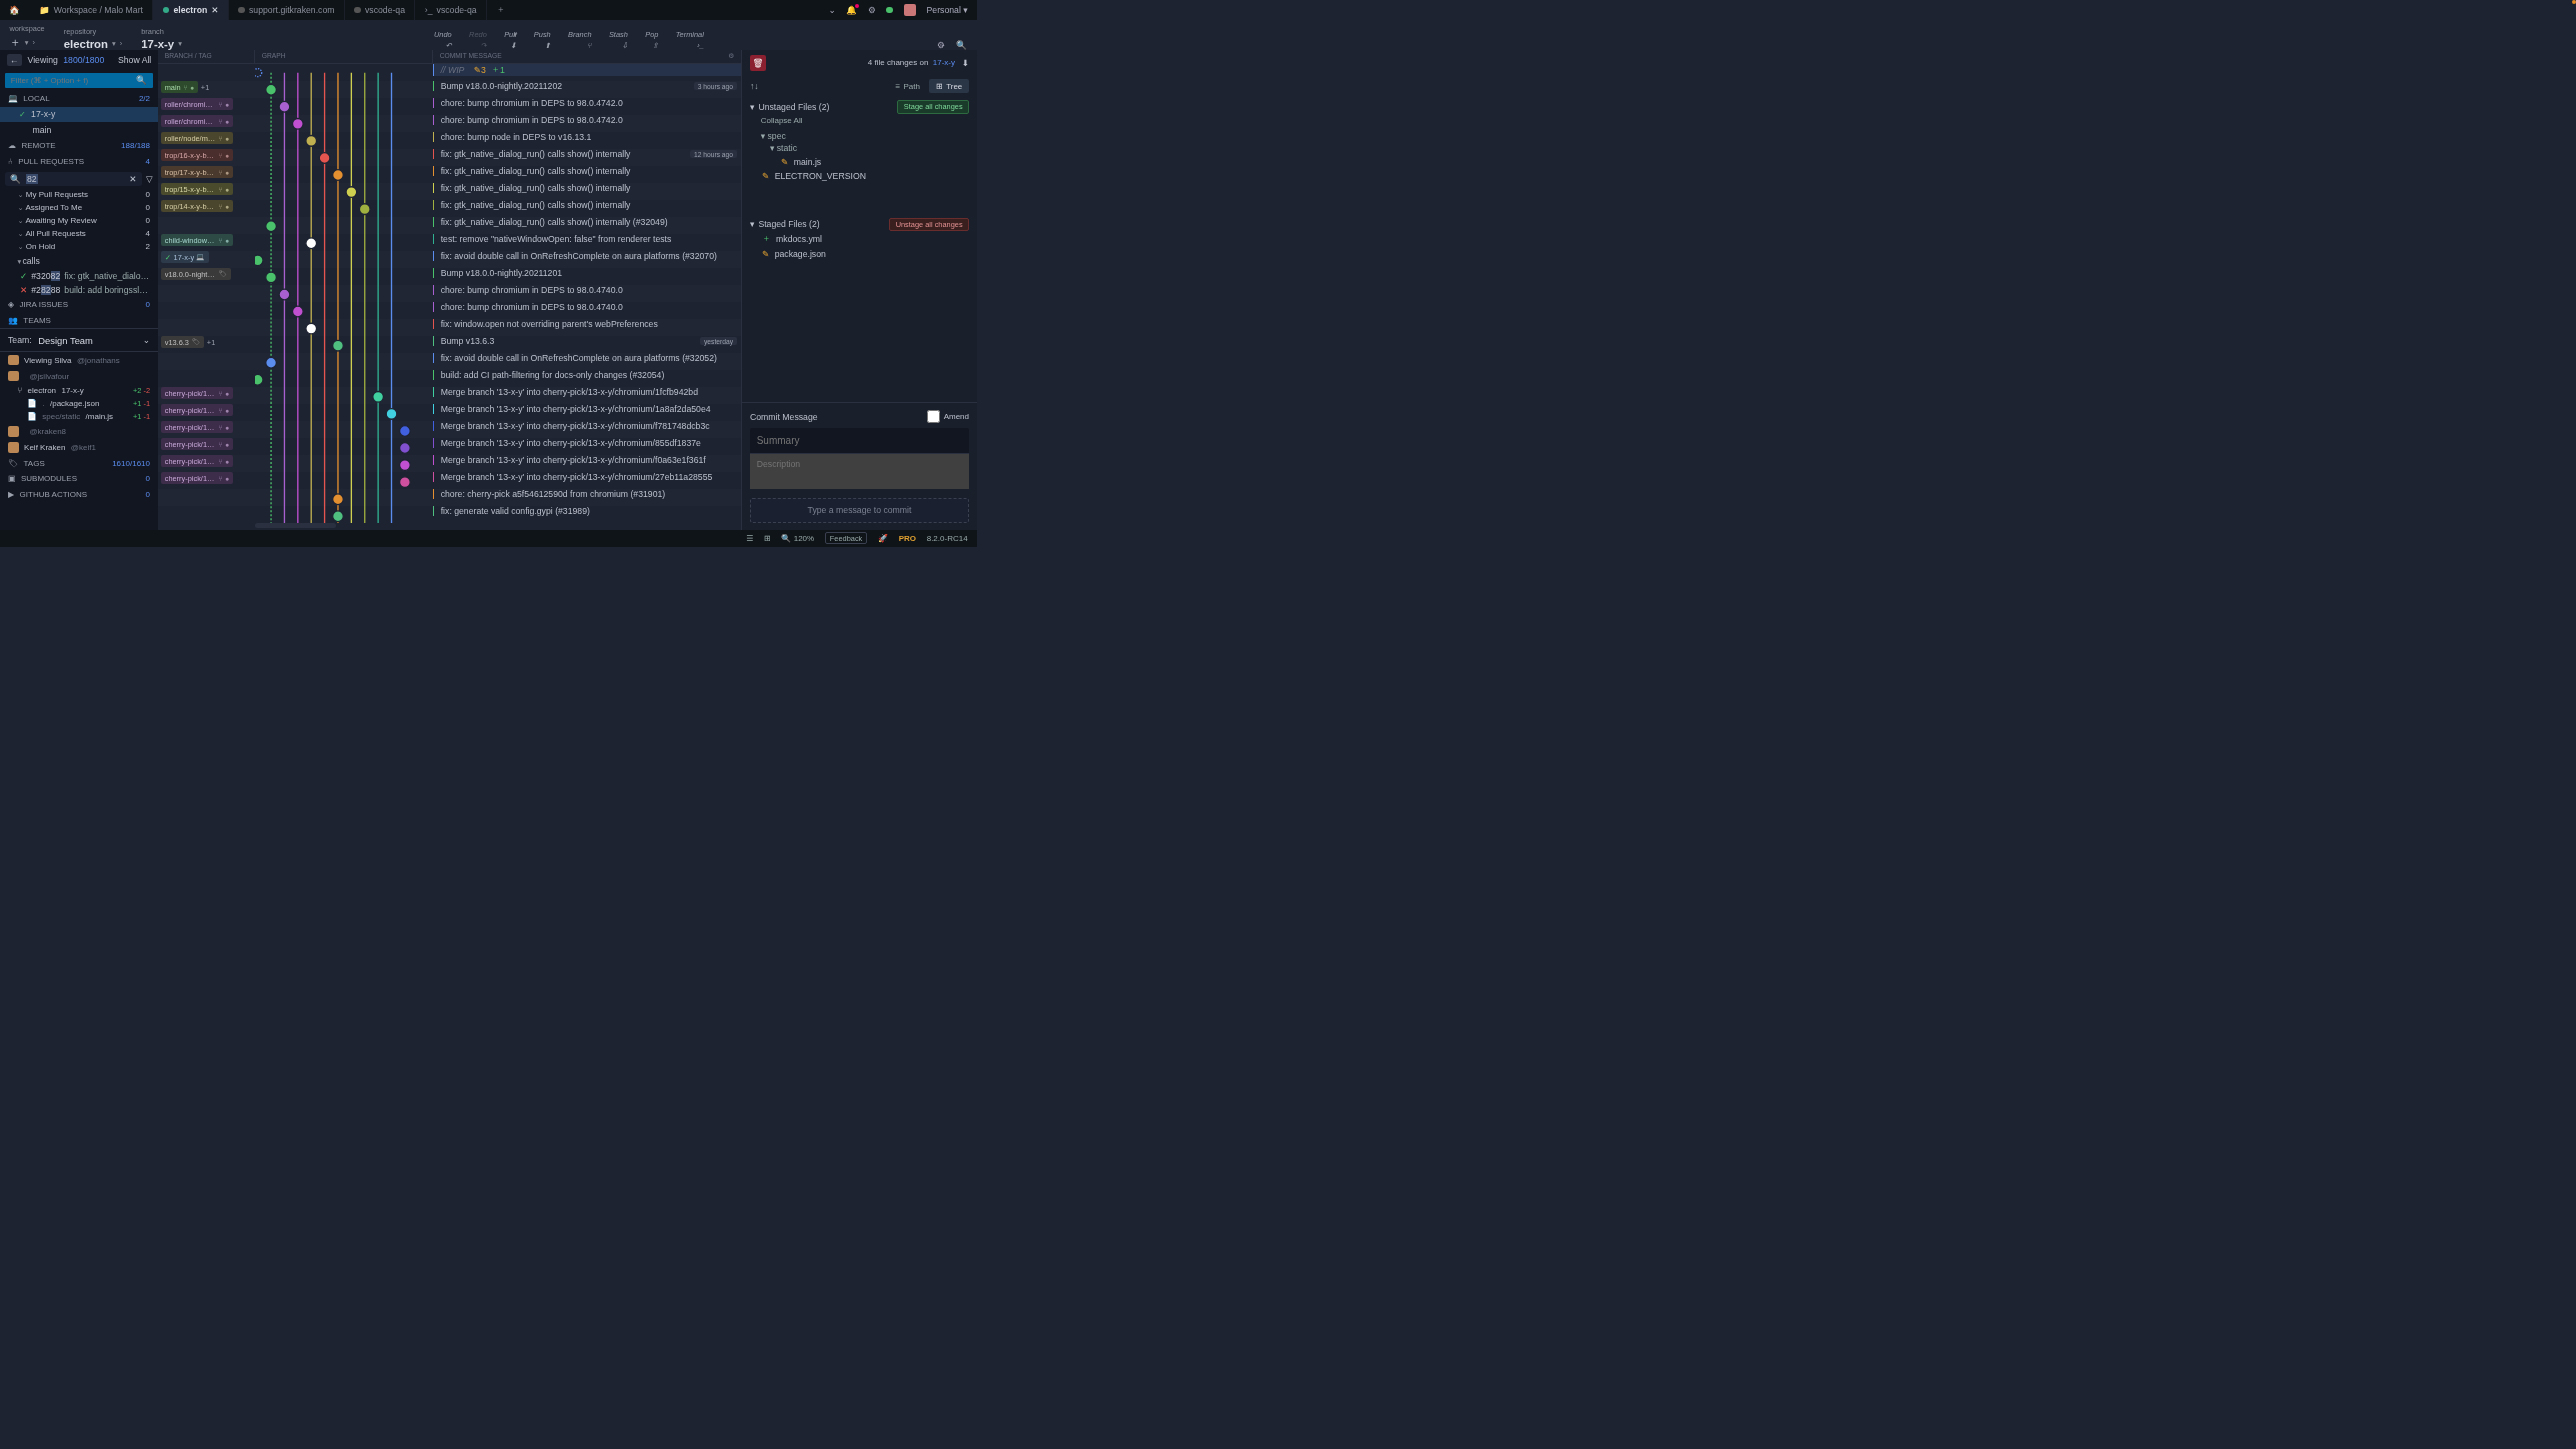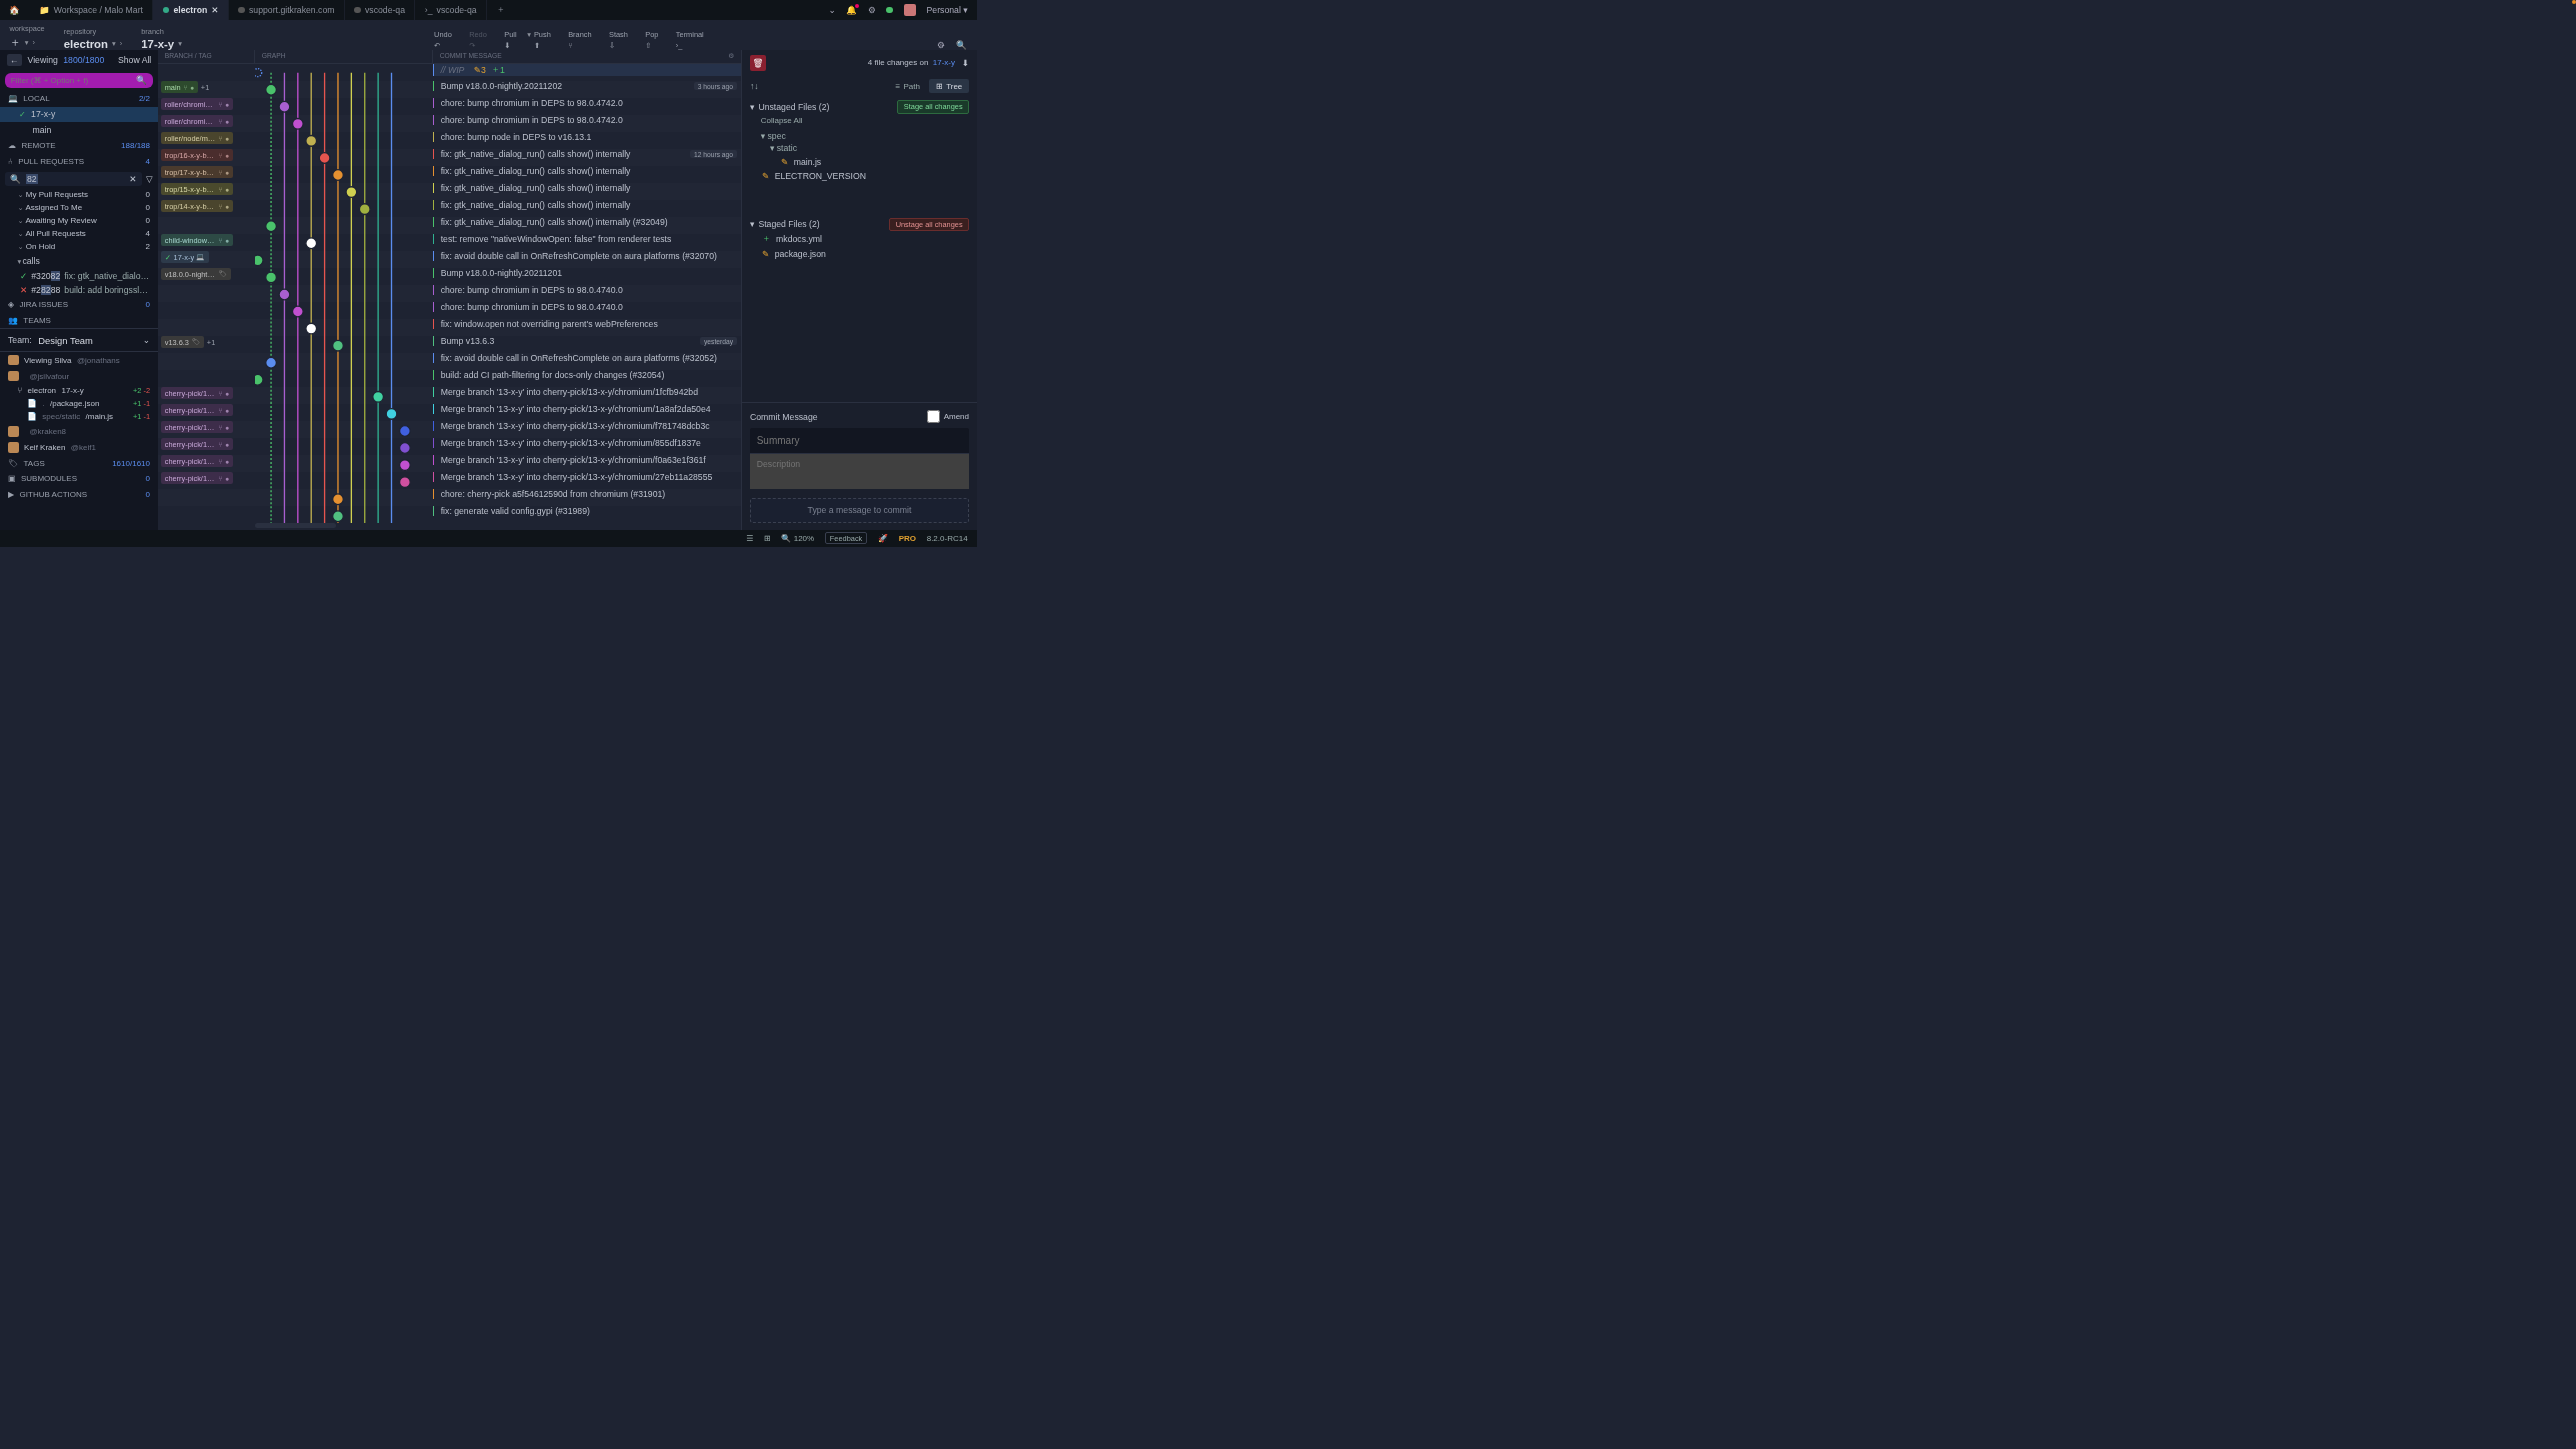--- a/index.html
+++ b/index.html
@@ -20,33 +20,33 @@
 .orange-dot{position:absolute;top:0;right:0;width:4px;height:4px;border-radius:50%;background:#e38b29}
 
 
 .toolbar { display:flex; align-items:flex-end; height:29.5px; background:#1e2332; padding:0 9.4px; }
 .tool-group { display:flex; flex-direction:column; align-items:flex-start; margin-right:19px; }
 .tool-label { font-size:7.4px; color:#8a8f9a; margin-bottom:1.3px;text-align:center; }
 .tool-row { display:flex; align-items:center; gap:4px; }
 .branch-name { font-size:11.4px; font-weight:600; color:#d8dce4; }
 .chev { color:#8a8f9a; font-size:7.4px; }
 .toolbar-actions { margin-left:auto; display:flex; gap:17.4px; }
-.action { display:flex; flex-direction:column; align-items:flex-start; gap:1.3px; color:#9aa0ac; font-size:7.4px; }
+.action { display:flex; flex-direction:column; align-items:flex-end; gap:1.3px; color:#9aa0ac; font-size:7.4px;font-style:italic; }
 .action.disabled { opacity:.4; }
 .toolbar-end{margin-left:auto;display:flex;gap:12px;align-items:center;color:#aab}
 
 
 .main { display:flex; flex:1; overflow:hidden; }
 
 
 .left { width:158px; background:#121621; display:flex; flex-direction:column; overflow:hidden; }
 .left-hdr { display:flex; align-items:center; padding:4px 6.7px; gap:5.4px; }
 .view-count { color:#5b8def; }
 .showall { margin-left:auto; color:#c2c6d0; }
-.filter { margin:2.7px 5.4px; display:flex; background:#a21caf; border-radius:6px; padding:2.7px 5.4px; }
+.filter { margin:2.7px 5.4px; display:flex; background:#0369a1; border-radius:1px; padding:2.7px 5.4px; }
 .filter input { background:none; border:none; color:#c2c6d0; flex:1; outline:none; font-size:8px; }
 .section-hdr { display:flex; align-items:center; padding:3.4px 8px; color:#9aa0ac; gap:5.4px; font-size:8px; }
 .section-hdr .count { margin-left:auto; color:#5b8def; font-size:8px; }
 .tree-item { display:flex; align-items:center; padding:2.7px 8px 2.7px 19px; gap:5.4px; }
 .tree-item.active { background:#1d3a5a; }
 .tree-item .check { color:#4ac26b; font-size:8px; }
 .pr-list .row { display:flex; align-items:center; padding:2px 8px 2px 17.4px; justify-content:space-between; font-size:8px; }
 .pr-filter { margin:2.7px 5.4px; display:flex; align-items:center; gap:4px; }
 .pr-filter .box { flex:1; background:#1a2030; border-radius:2.7px; padding:2px 5.4px; display:flex; align-items:center; gap:4px; }
 .pr-filter .box span.hl { background:#3a4a6a; padding:0 1.3px; }

